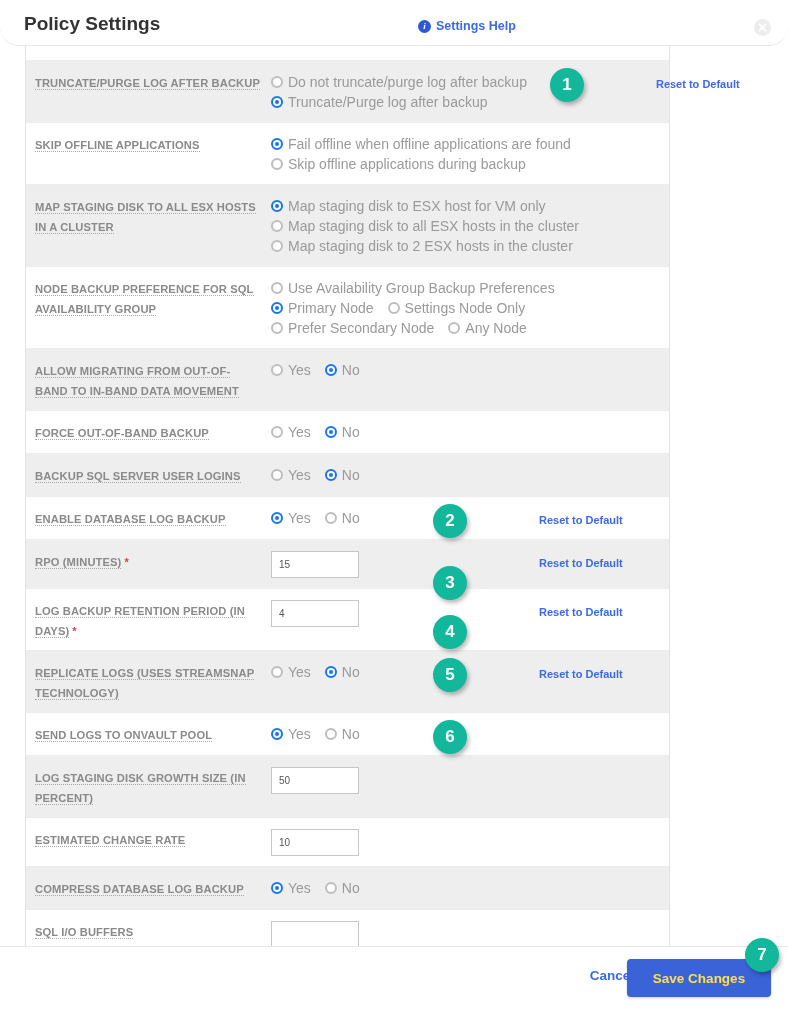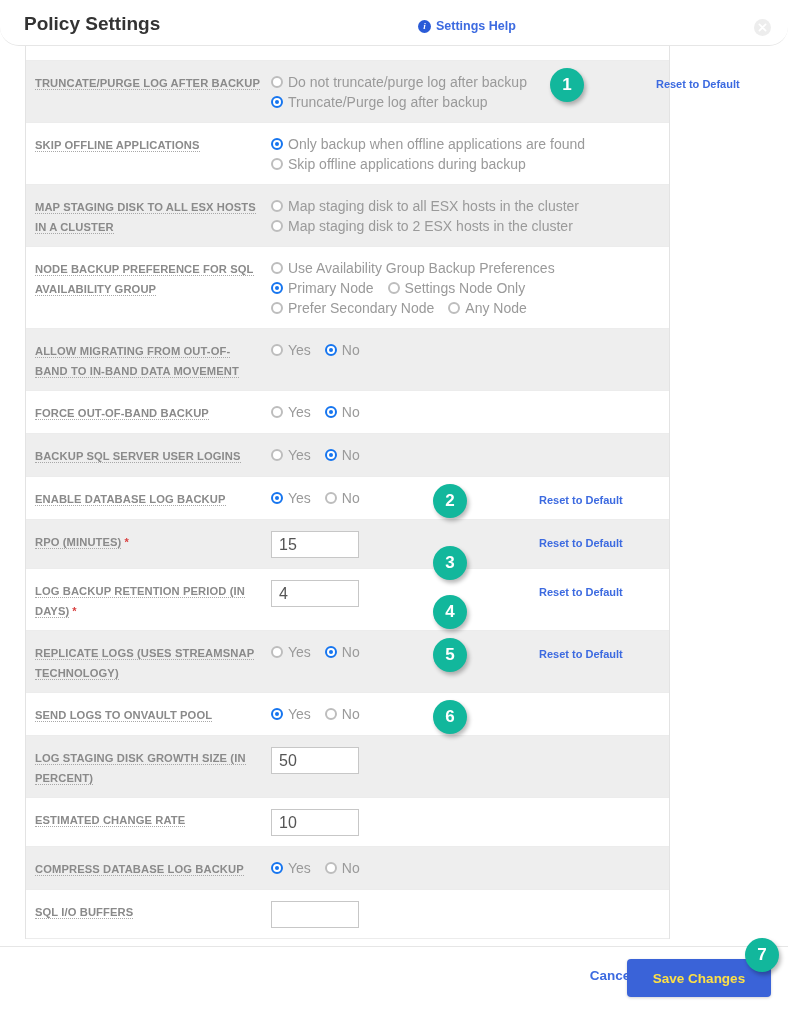--- a/index.html
+++ b/index.html
@@ -118,21 +118,21 @@
   .radio-label {
     font-size: 14px; color: #9a9a9a;
     margin-right: 9px; white-space: nowrap;
     cursor: pointer;
   }
 
   .txt-input {
     width: 88px; height: 27px;
     border: 1px solid #c7c7c7; border-radius: 0;
     background: #fff;
-    font-size: 16px; color: #555;
+    font-size: 10px; color: #555;
     padding: 0 7px;
     font-family: "Liberation Sans", sans-serif;
     outline: none;
   }
 
   .cell-badge {
     flex: 0 0 120px; width: 120px;
     position: relative;
   }
   .cell-reset {
@@ -226,36 +226,42 @@
               <div class="badge" style="left: 14px; top: -3px;">1</div>
             </div>
             <div class="cell-reset"><span class="reset-link">Reset to Default</span></div>
           </div>
           <div class="setting-row">
             <div class="cell-label"><span class="label-text">SKIP OFFLINE APPLICATIONS</span></div>
             <div class="cell-control">
               <div class="radio-line">
                 <span class="radio-group-inline">
                   <span class="radio on"></span>
-                  <span class="radio-label">Only backup when offline applications are found</span>
+                  <span class="radio-label">Fail offline when offline applications are found</span>
                 </span>
               </div>
               <div class="radio-line">
                 <span class="radio-group-inline">
                   <span class="radio"></span>
                   <span class="radio-label">Skip offline applications during backup</span>
                 </span>
               </div>
             </div>
             <div class="cell-badge"></div>
             <div class="cell-reset"></div>
           </div>
           <div class="setting-row alt">
             <div class="cell-label"><span class="label-text">MAP STAGING DISK TO ALL ESX HOSTS IN A CLUSTER</span></div>
             <div class="cell-control">
+              <div class="radio-line">
+                <span class="radio-group-inline">
+                  <span class="radio on"></span>
+                  <span class="radio-label">Map staging disk to ESX host for VM only</span>
+                </span>
+              </div>
               <div class="radio-line">
                 <span class="radio-group-inline">
                   <span class="radio"></span>
                   <span class="radio-label">Map staging disk to all ESX hosts in the cluster</span>
                 </span>
               </div>
               <div class="radio-line">
                 <span class="radio-group-inline">
                   <span class="radio"></span>
                   <span class="radio-label">Map staging disk to 2 ESX hosts in the cluster</span>

